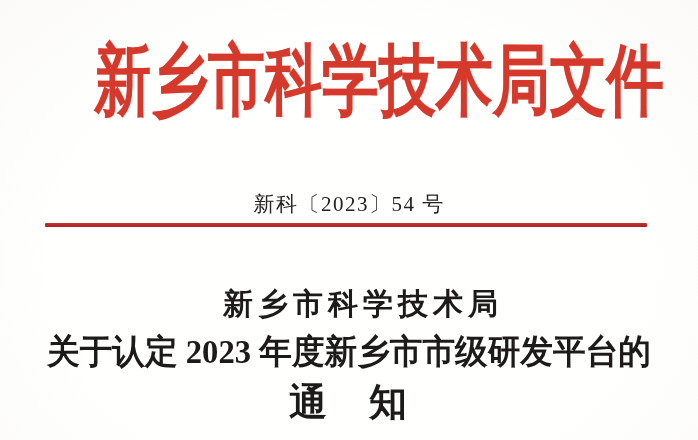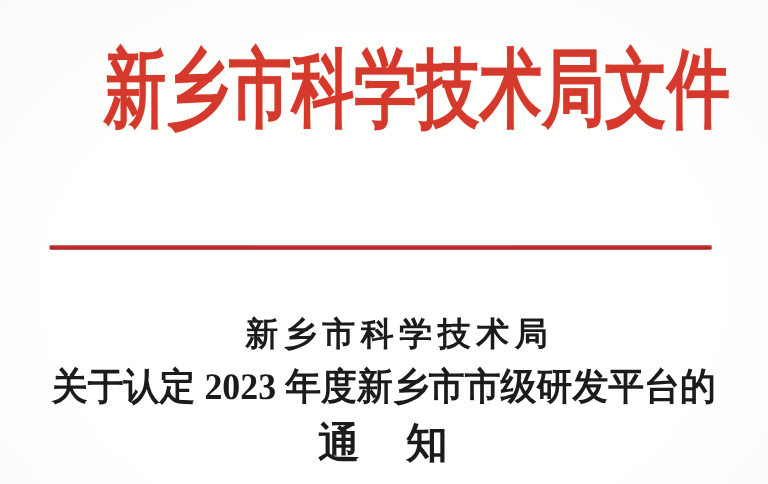--- a/index.html
+++ b/index.html
@@ -93,20 +93,21 @@
     white-space: nowrap;
   }
 </style>
 </head>
 <body>
 
 <div class="page">
 
   <div class="masthead">新乡市科学技术局文件</div>
 
+  <div class="doc-number">新科〔2023〕54 号</div>
 
   <div class="red-rule"></div>
 
   <div class="title-block">
     <div class="t1">新乡市科学技术局</div>
     <div class="t2">关于认定 2023 年度新乡市市级研发平台的</div>
     <div class="t3">通　知</div>
   </div>
 
 </div>

